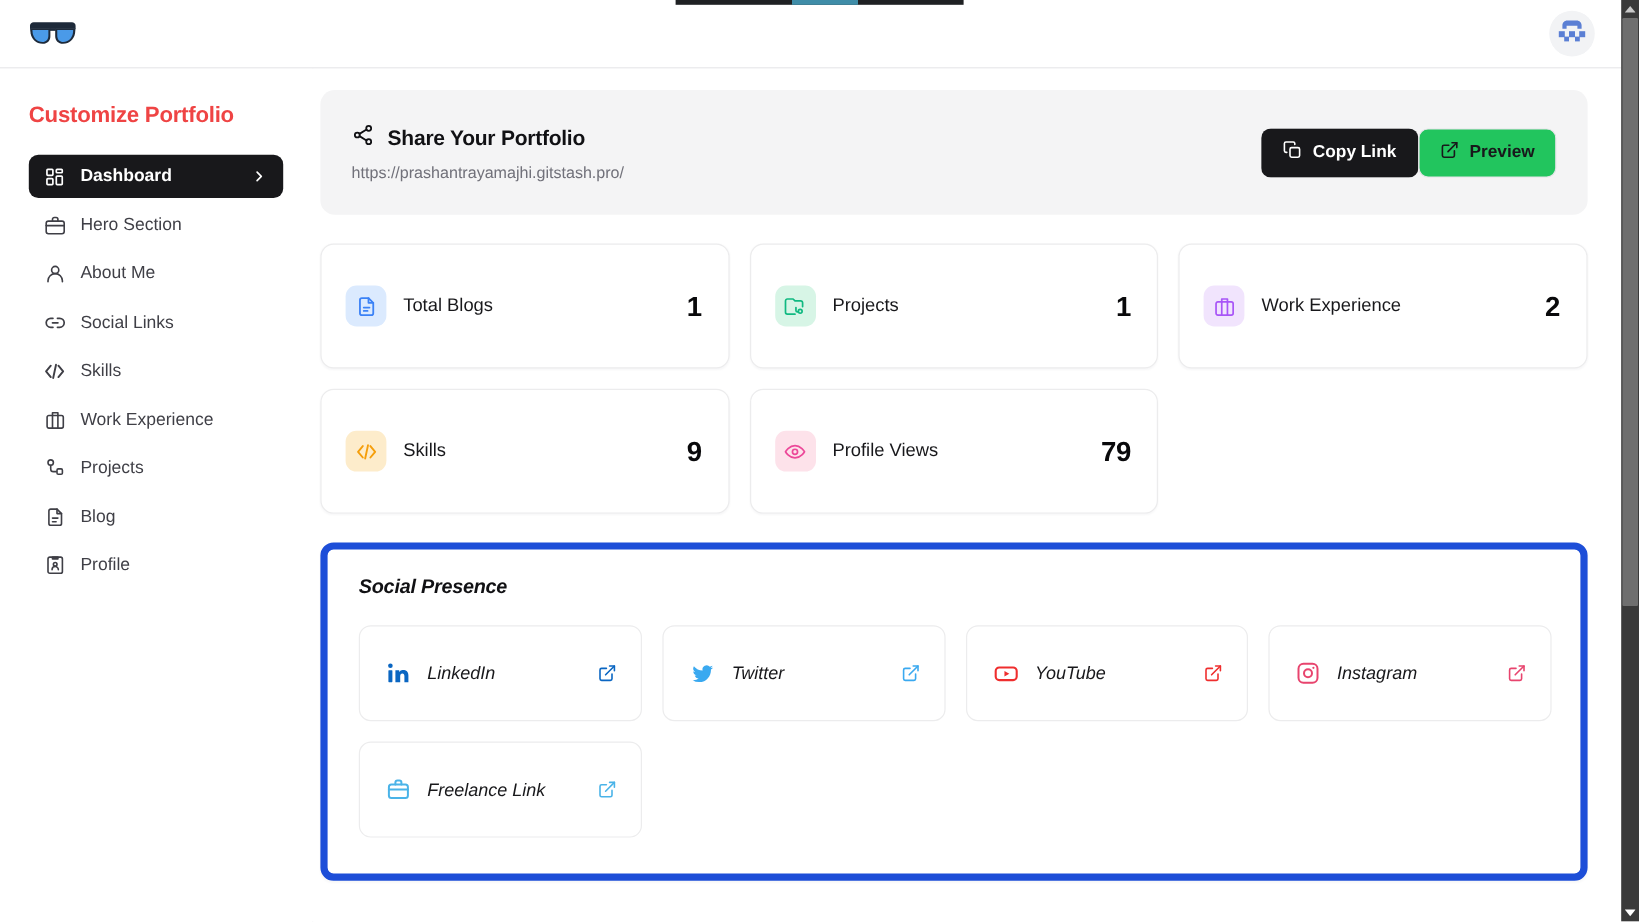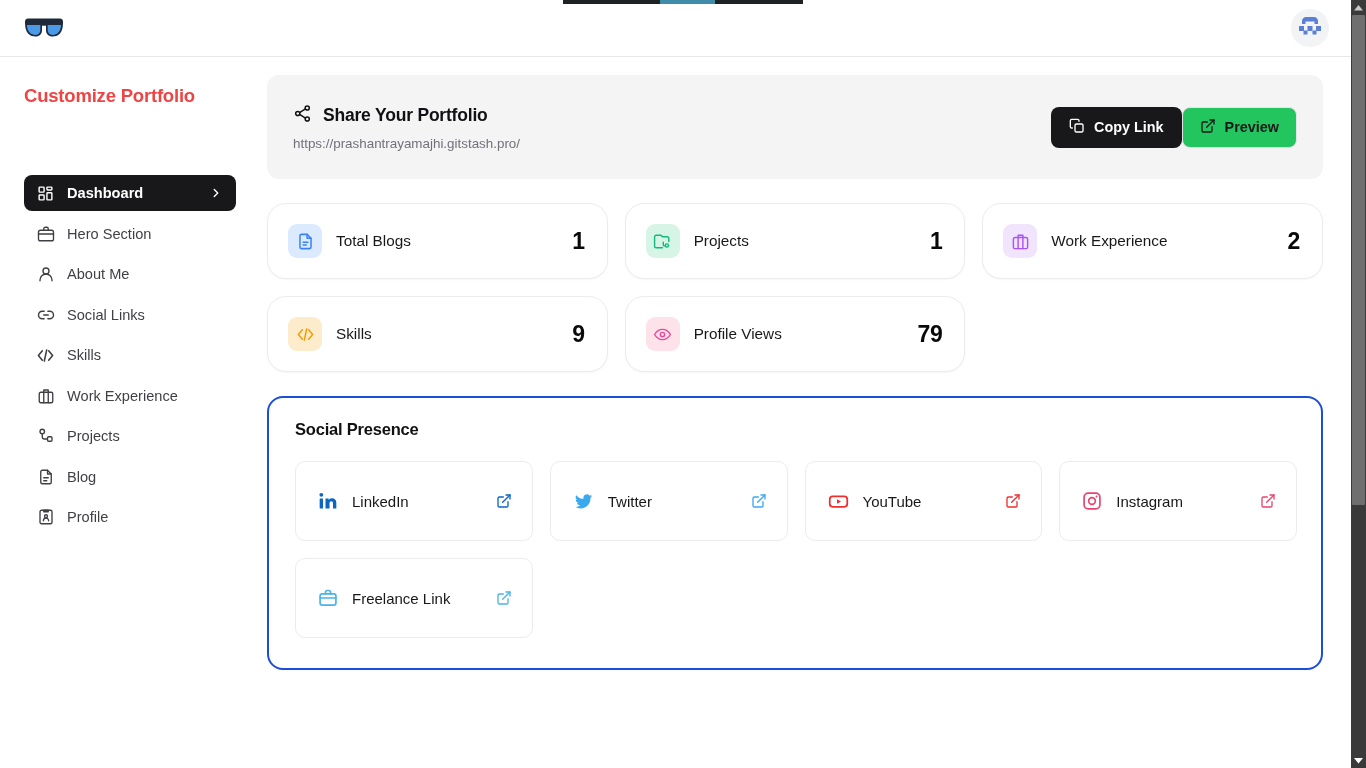--- a/index.html
+++ b/index.html
@@ -64,21 +64,21 @@
     color: #3f3f46; font-size: 14.6px;
     margin-bottom: 4.5px;
     cursor: pointer; position: relative;
     white-space: nowrap;
   }
   .nav-item .nav-ico {
     width: 19px; height: 19px; flex: 0 0 19px;
     display: flex; align-items: center; justify-content: center;
   }
   .nav-item.active {
-    background: #18181b; color: #ffffff; font-weight: bold; margin-top: 46px;
+    background: #18181b; color: #ffffff; font-weight: bold;
   }
   .nav-item .chev { position: absolute; right: 13px; display: flex; }
 
   
   .main {
     position: absolute; top: 57px; left: 251px;
     width: 1090px; height: 711px;
     background: #ffffff;
     padding: 18px 18px 0 16px;
     overflow: hidden;
@@ -114,22 +114,22 @@
   
   .stat-grid {
     margin-top: 24px;
     display: grid;
     grid-template-columns: repeat(3, 1fr);
     gap: 17px;
   }
   .stat-card {
     background: #ffffff;
     border: 1px solid #ececed;
-    border-radius: 19px;
-    height: 76px;
+    border-radius: 11px;
+    height: 104px;
     padding: 0 22px 0 20px;
     display: flex; align-items: center;
     box-shadow: 0 1px 2px rgba(16,24,40,0.04);
   }
   .stat-chip {
     width: 34px; height: 34px; border-radius: 9px;
     display: flex; align-items: center; justify-content: center;
     flex: 0 0 34px;
   }
   .stat-label {
@@ -137,24 +137,25 @@
     flex: 1 1 auto; white-space: nowrap;
   }
   .stat-value {
     font-size: 23px; font-weight: bold; color: #09090b; letter-spacing: -0.4px;
   }
 
   
   .social-panel {
     margin-top: 24px;
     background: #ffffff;
-    border: 2px solid #1d4ed8;
-    border-radius: 16px;
+    border: 6px solid #1d4ed8;
+    border-radius: 11px;
     padding: 22px 24px 30px 26px;
     box-shadow: 0 1px 2px rgba(16,24,40,0.03);
+    font-style: italic;
   }
   .social-heading {
     font-size: 16.5px; font-weight: bold; color: #111114;
     margin-bottom: 22px; letter-spacing: -0.2px;
   }
   .social-grid {
     display: grid; grid-template-columns: repeat(4, 1fr);
     gap: 17px;
   }
   .social-card {

